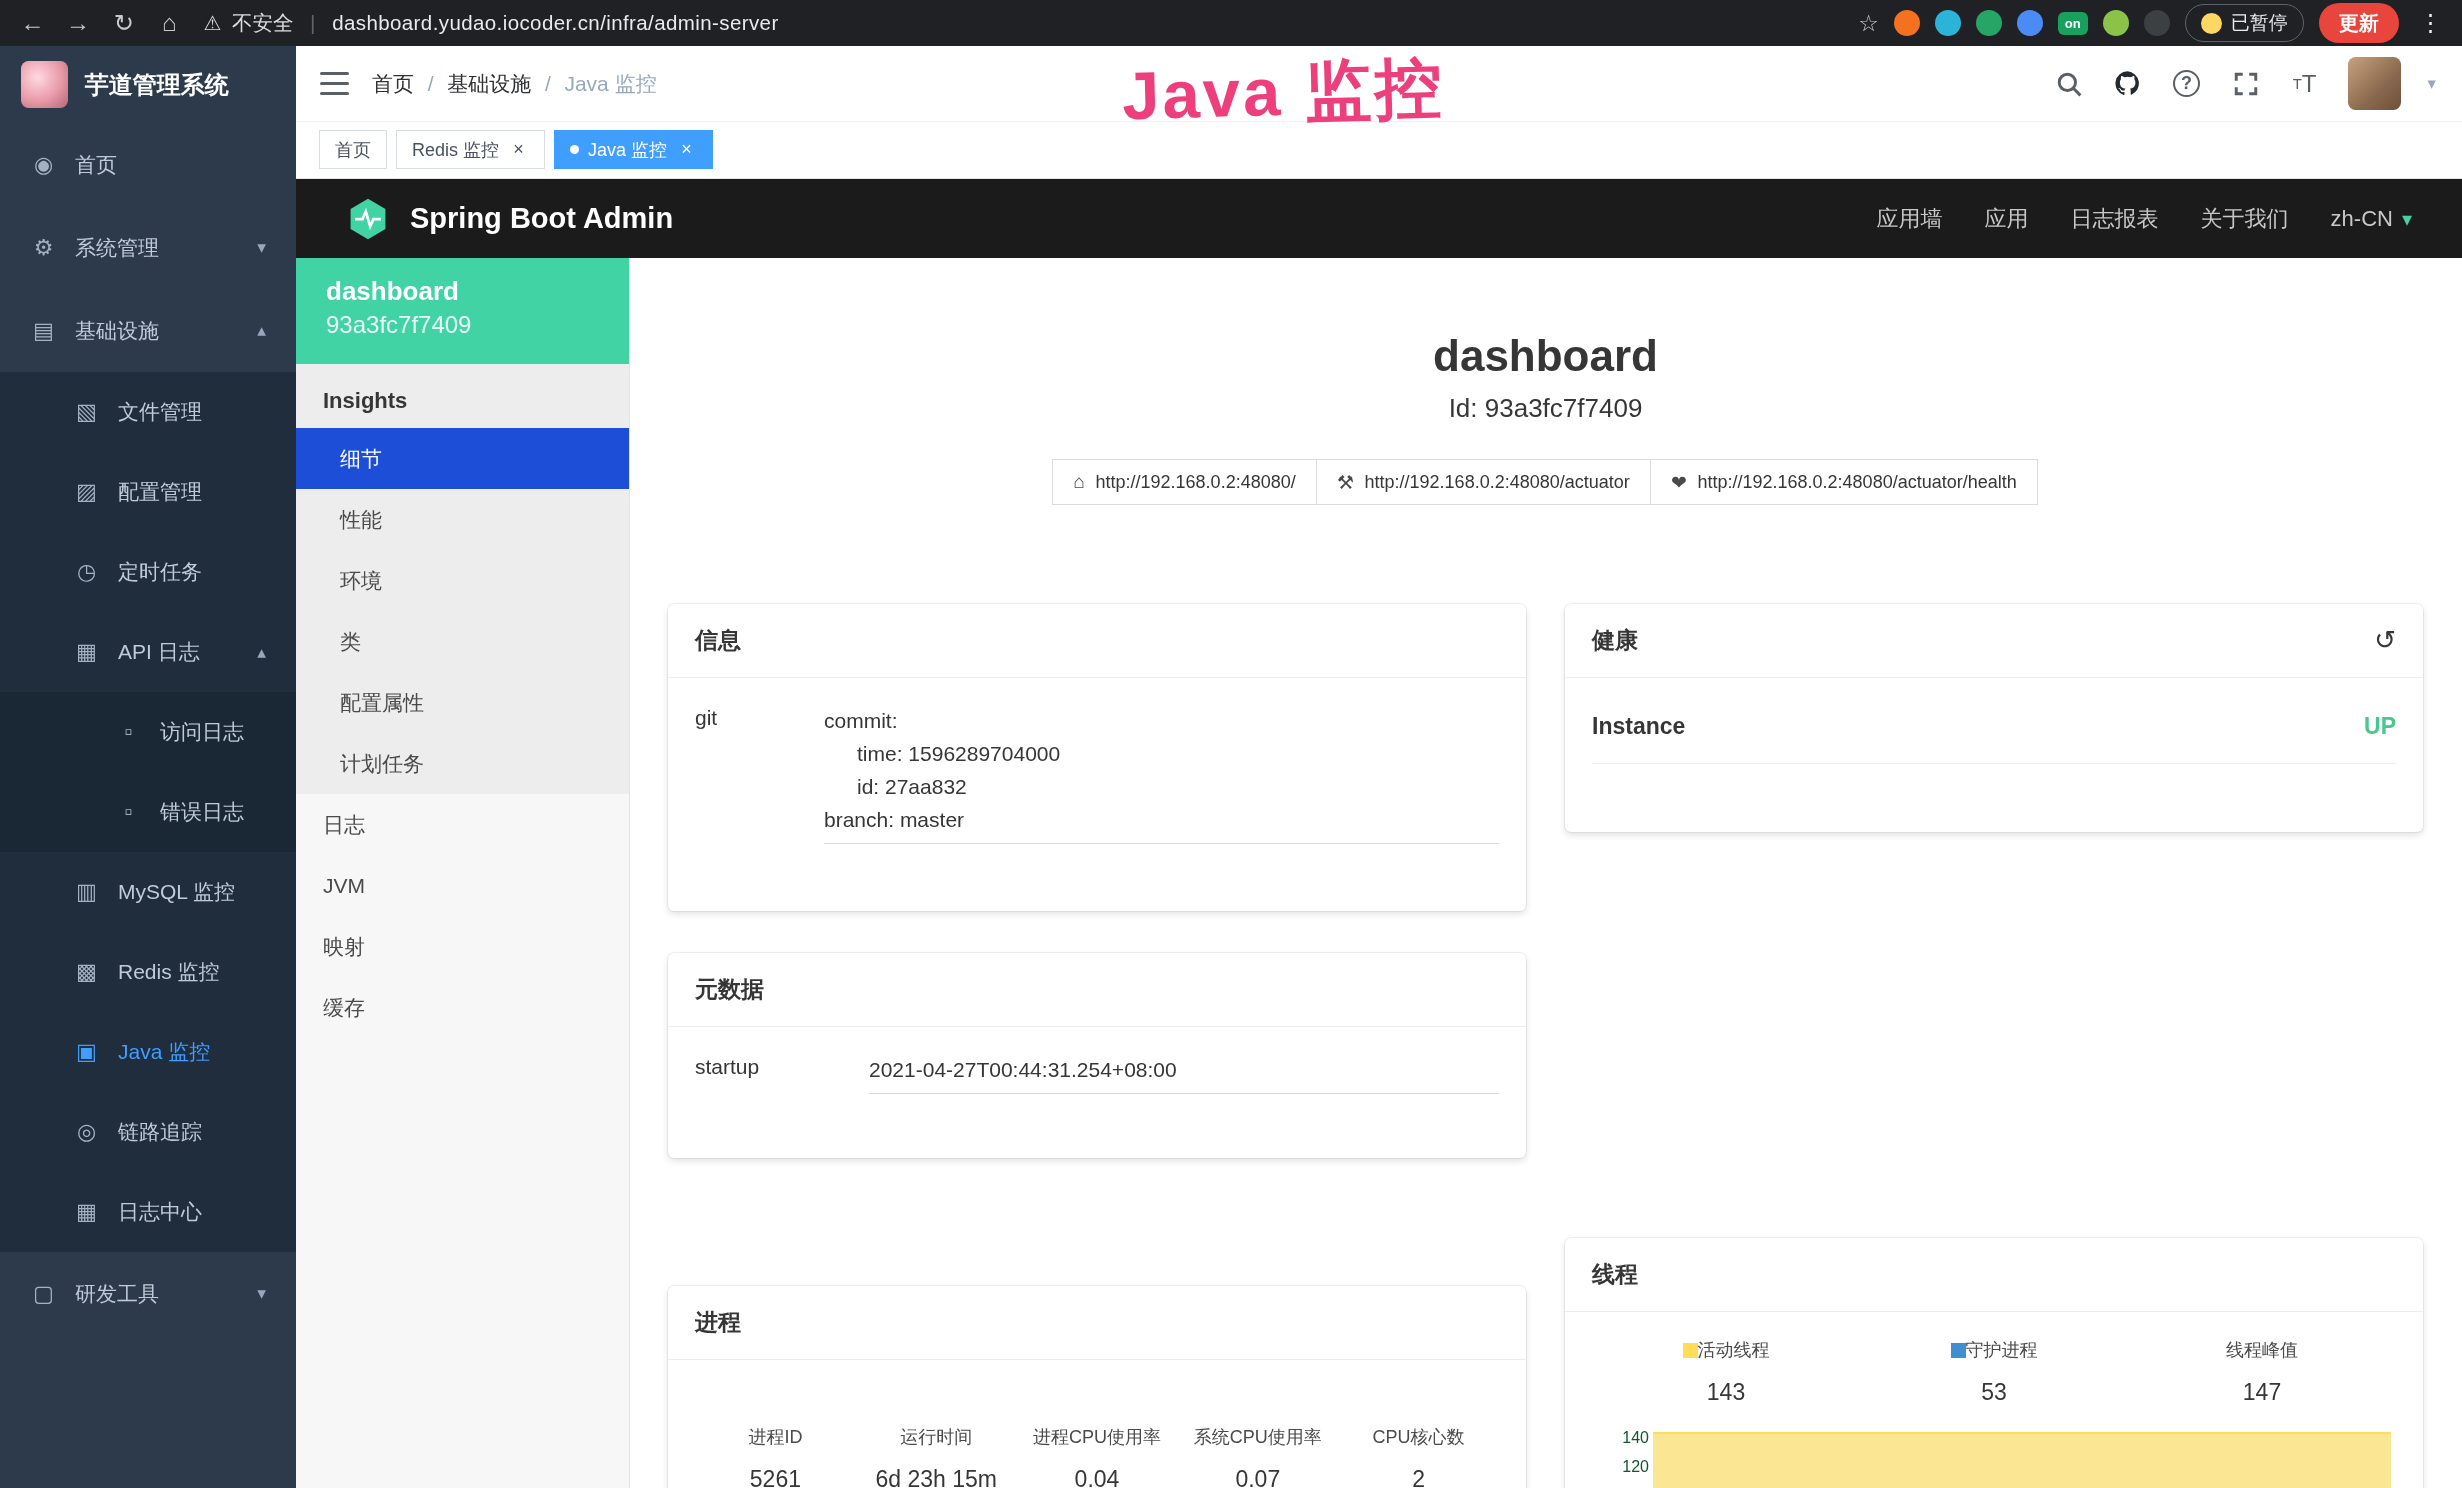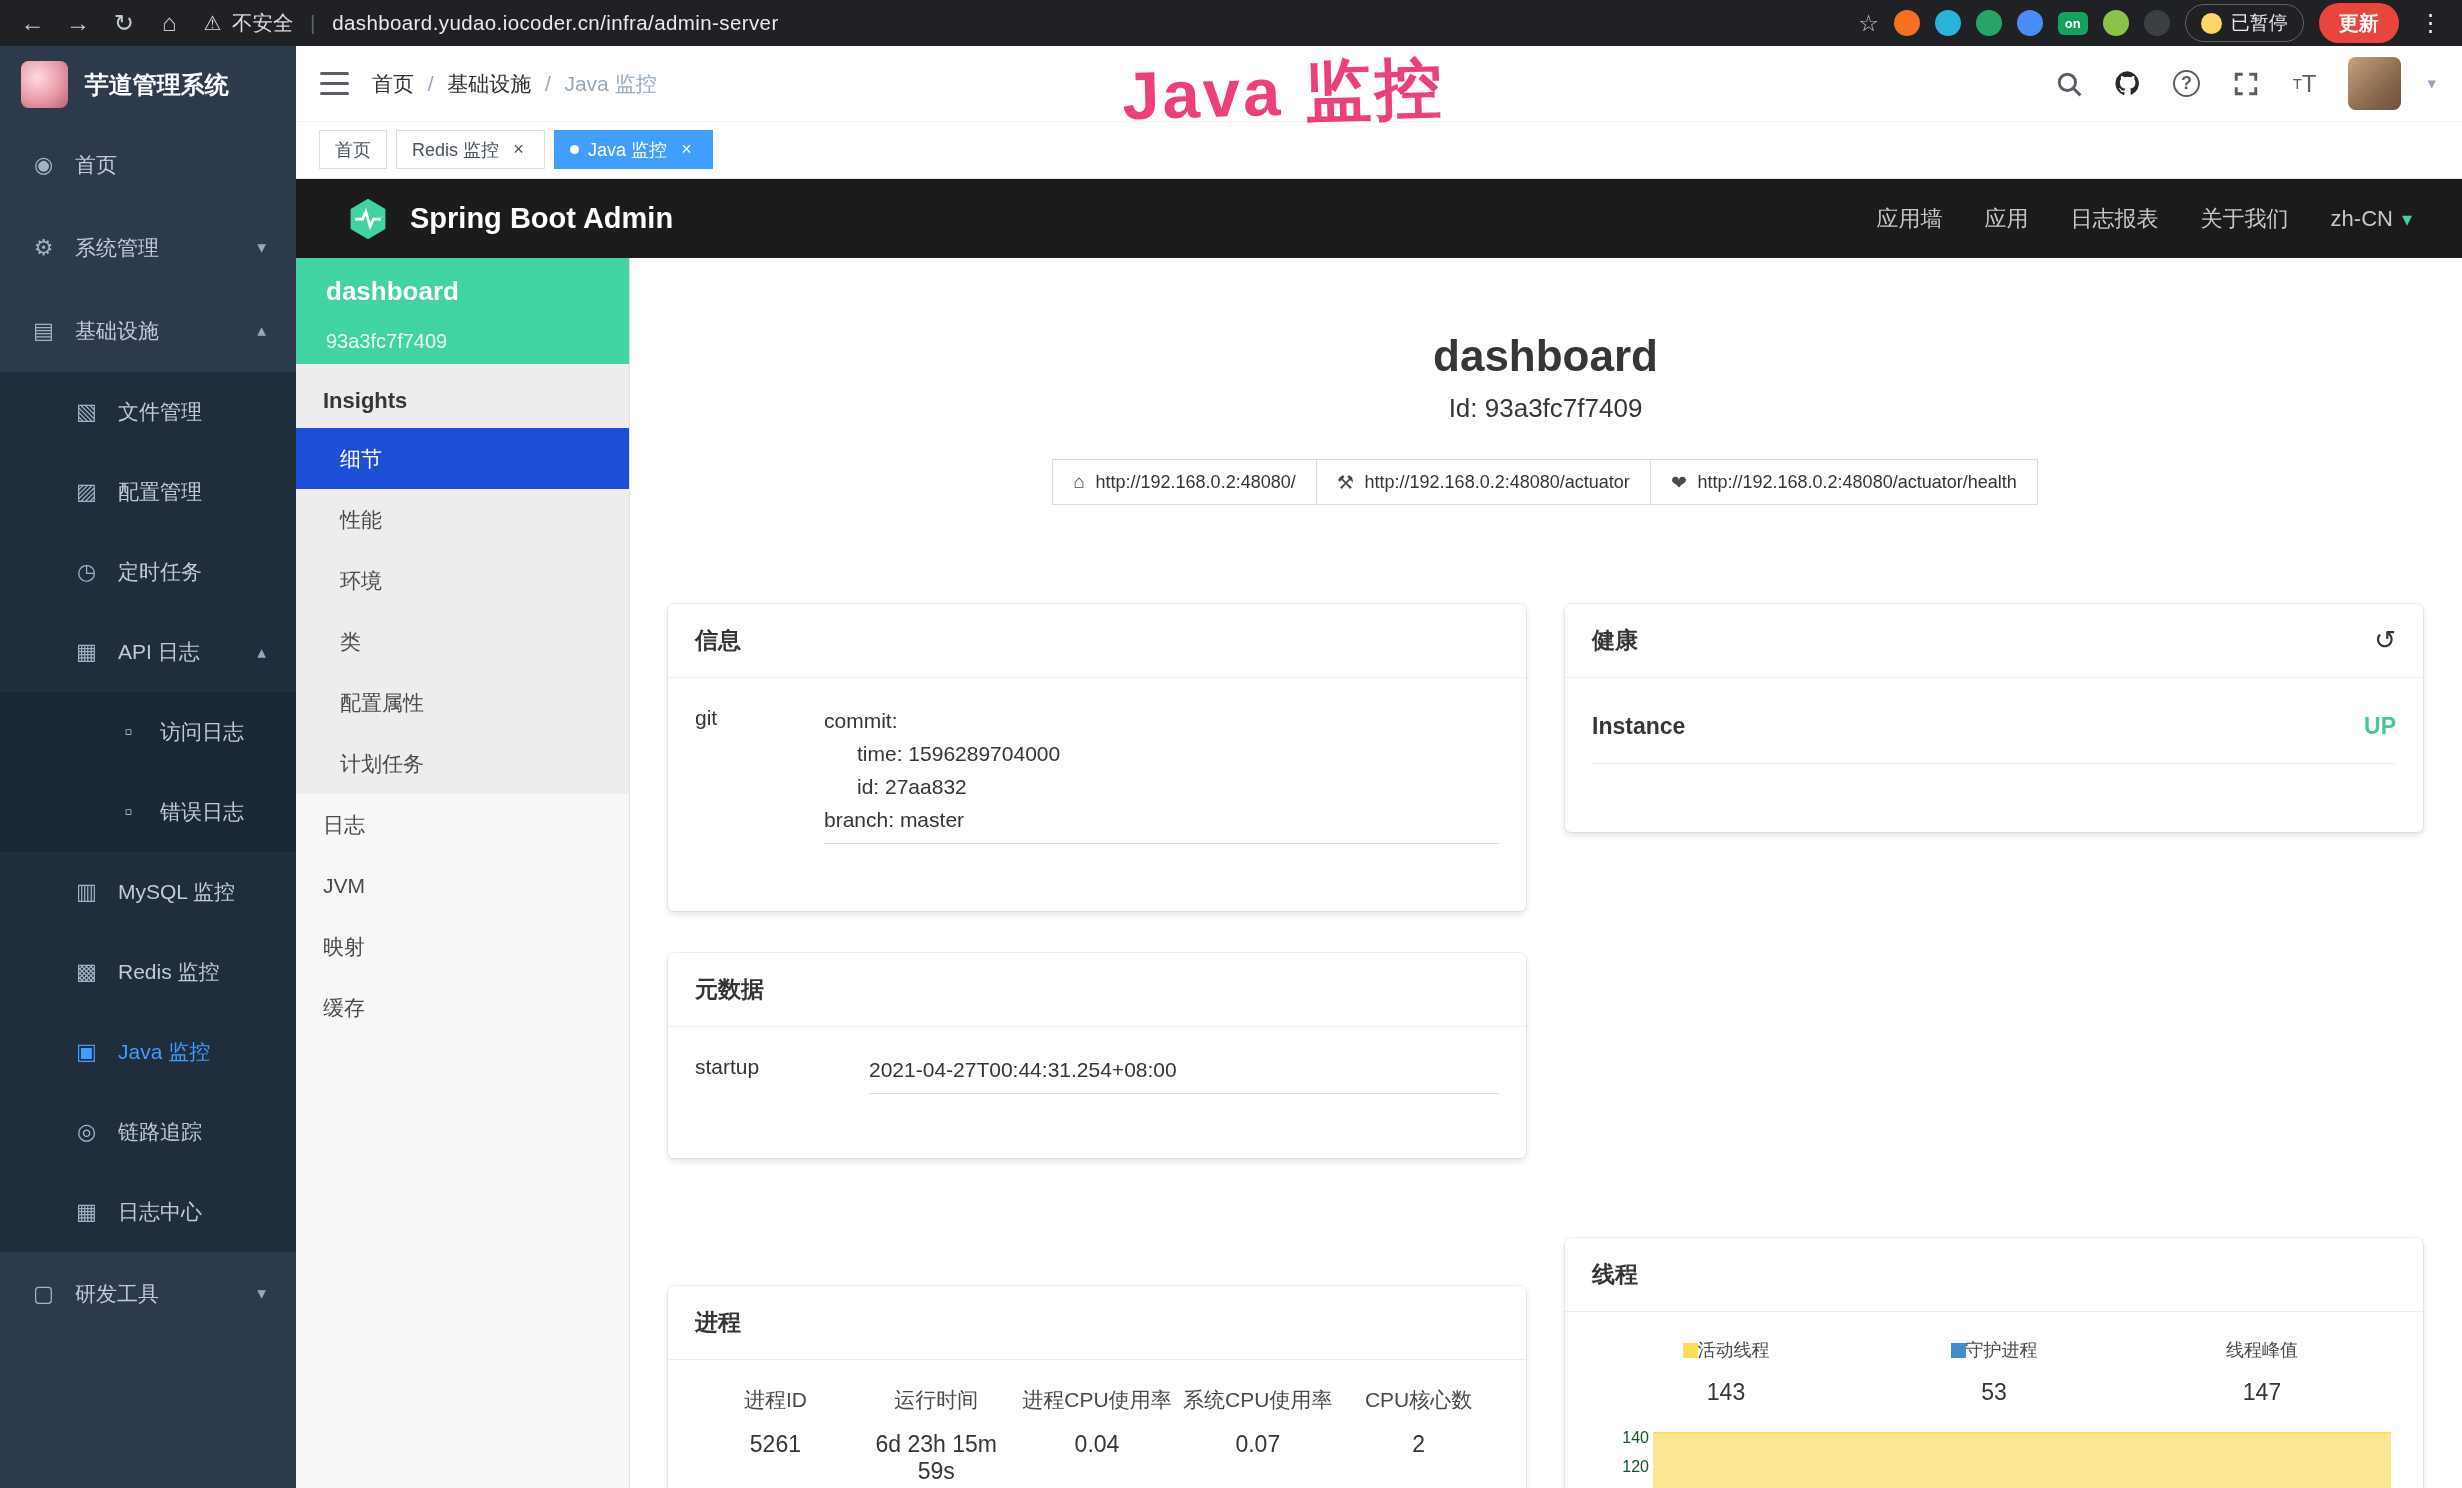--- a/index.html
+++ b/index.html
@@ -91,21 +91,21 @@
   .sba-nav { margin-left:auto; display:flex; align-items:center; gap:42px; font-size:22px; color:#c8c8c8; }
   .sba-nav .nav-item { cursor:pointer; white-space:nowrap; }
   .sba-locale { display:flex; align-items:center; gap:9px; cursor:pointer; }
   .locale-chev { color:#42d3a5; font-size:20px; }
 
   
   .sba-side { position:absolute; left:296px; top:258px; width:334px; bottom:0; background:#f7f7f7;
               border-right:0.8px solid #e3e3e3; z-index:7; }
   .inst-head { height:106px; background:#42d3a5; color:#fff; padding:18px 30px; }
   .inst-name { font-size:26px; font-weight:bold; }
-  .inst-id { font-size:20px; opacity:.88; margin-top:23px; }
+  .inst-id { font-size:24px; opacity:.88; margin-top:4px; }
   .insights { background:#ededed; }
   .side-group-label { height:64px; display:flex; align-items:center; padding:10.6px 0 0 27px;
                       font-size:22px; font-weight:bold; color:#363636; }
   .side-item { height:61px; display:flex; align-items:center; font-size:21px; color:#4a4a4a; cursor:pointer; }
   .insights .side-item { padding-left:44px; }
   .side-item-top { padding-left:27px; }
   .side-active { background:#1d4ed8; color:#fff; }
 
   
   .sba-content { position:absolute; left:629px; top:258px; right:0; bottom:0; background:#fff;
@@ -140,21 +140,21 @@
            border-bottom:0.8px solid #ededed; padding-bottom:23px; font-size:23px; color:#363636; }
   .h-row .inst-label { font-weight:bold; }
   .up { color:#48c78e; font-weight:bold; }
 
   .card-meta { min-height:205px; }
   .kv-meta .kv-key { width:174px; }
 
   .card-process { margin-top:86px; }
   .cols5 { display:flex; text-align:center; }
   .cols5 > div { flex:1; min-width:0; }
-  .th { font-size:21px; color:#4a4a4a; white-space:nowrap; }
+  .th { font-size:18px; color:#4a4a4a; white-space:nowrap;margin-top:39px; }
   .tv { font-size:23px; color:#363636; margin-top:16.7px; }
 
   .card-threads { margin-top:364px; min-height:410px; }
   .legend3 { display:flex; text-align:center; }
   .legend3 > div { flex:1; }
   .lg-h { font-size:18px; color:#4a4a4a; display:flex; align-items:center; justify-content:center; }
   .sq { width:15px; height:15px; display:inline-block; }
   .sq-yellow { background:#ffdd57; }
   .sq-blue { background:#3e8ed0; }
   .chart { position:relative; height:243px; margin-top:23px; }

